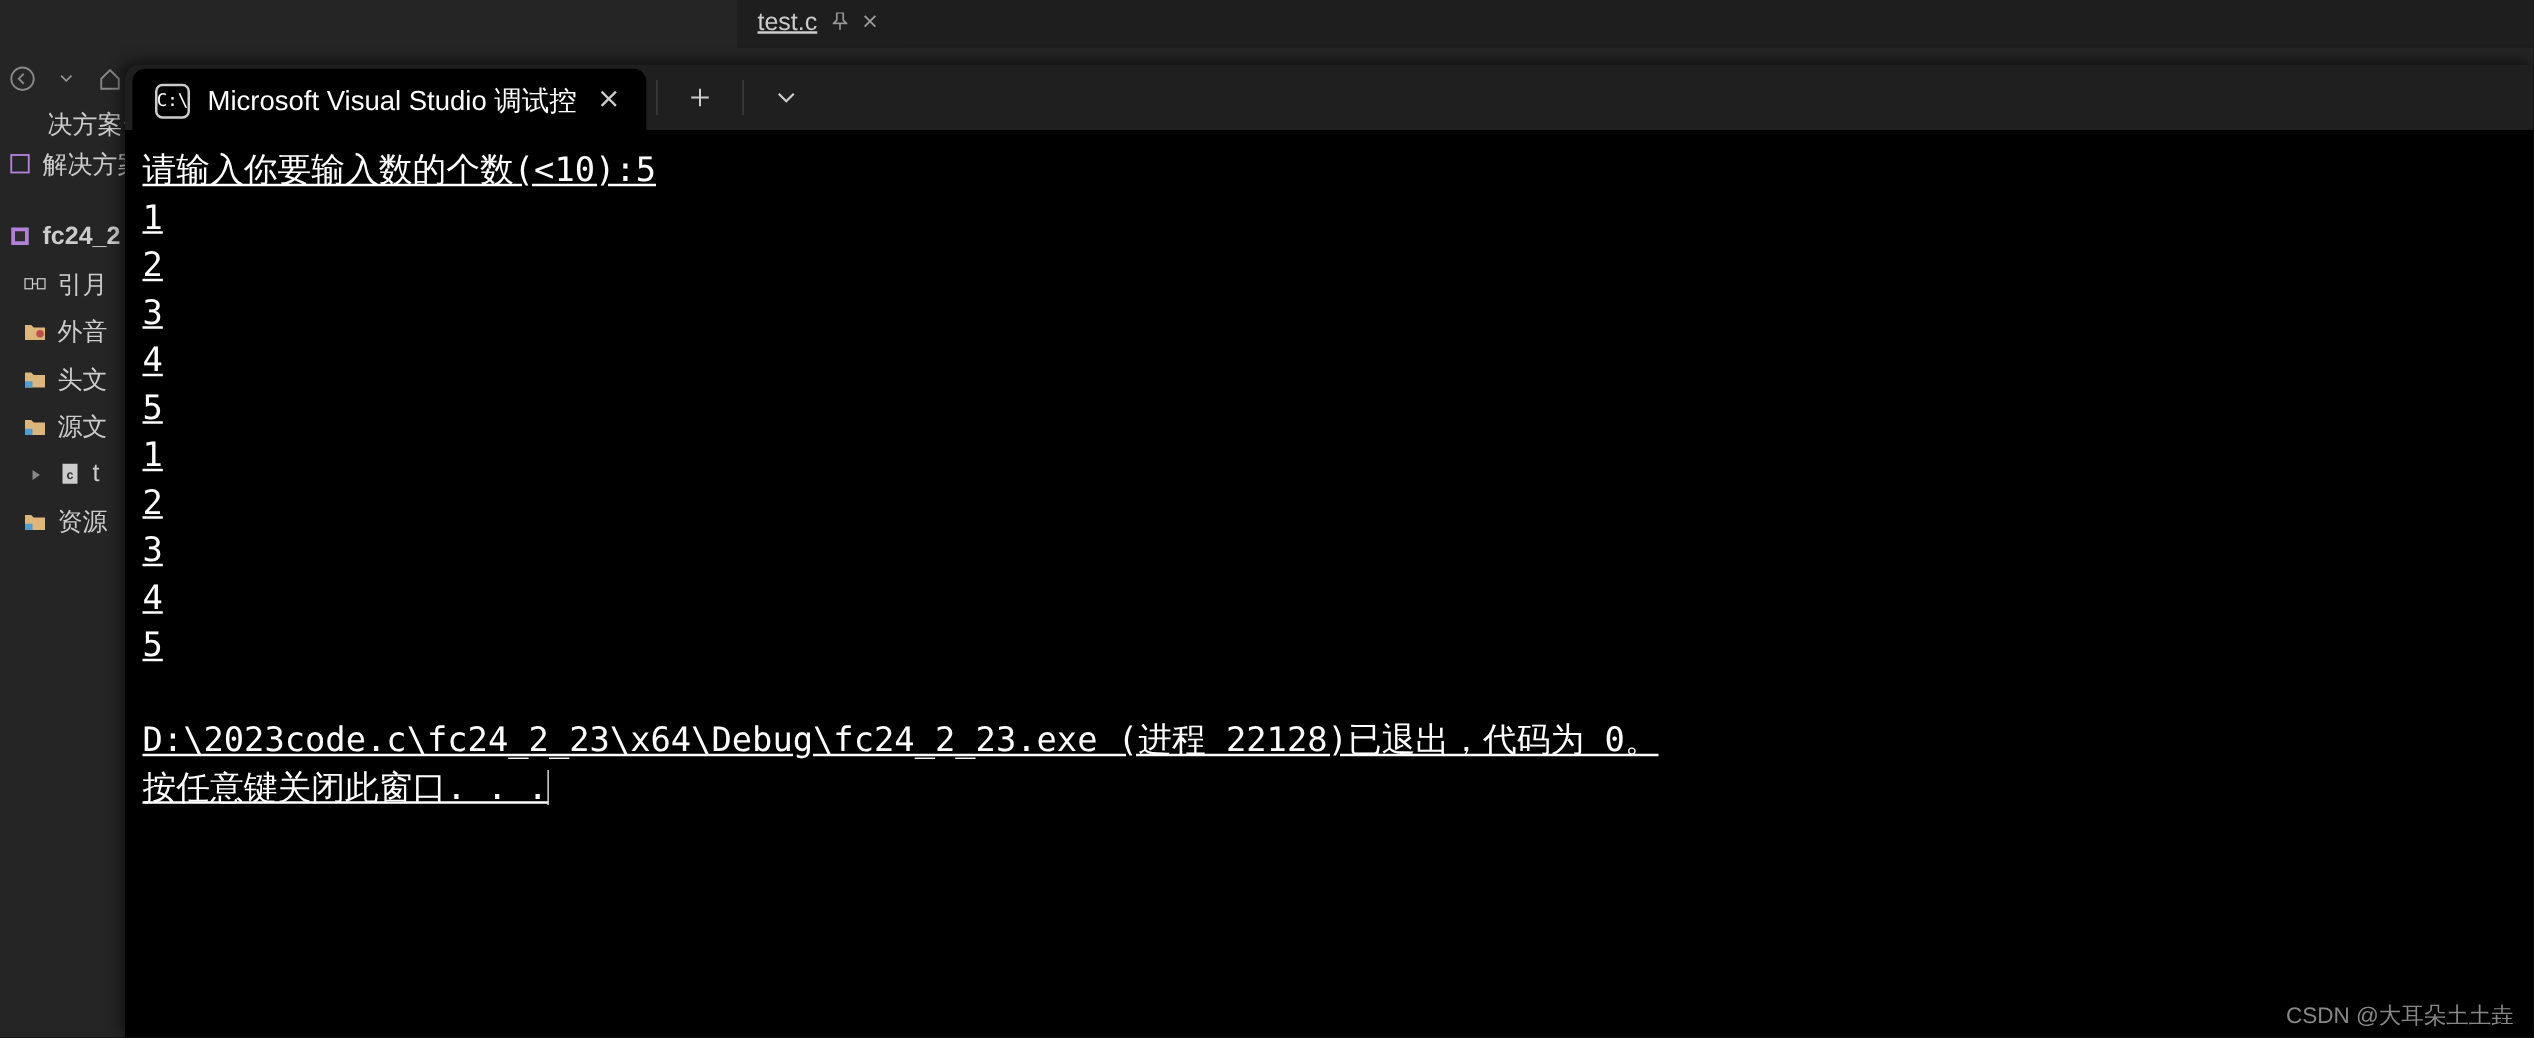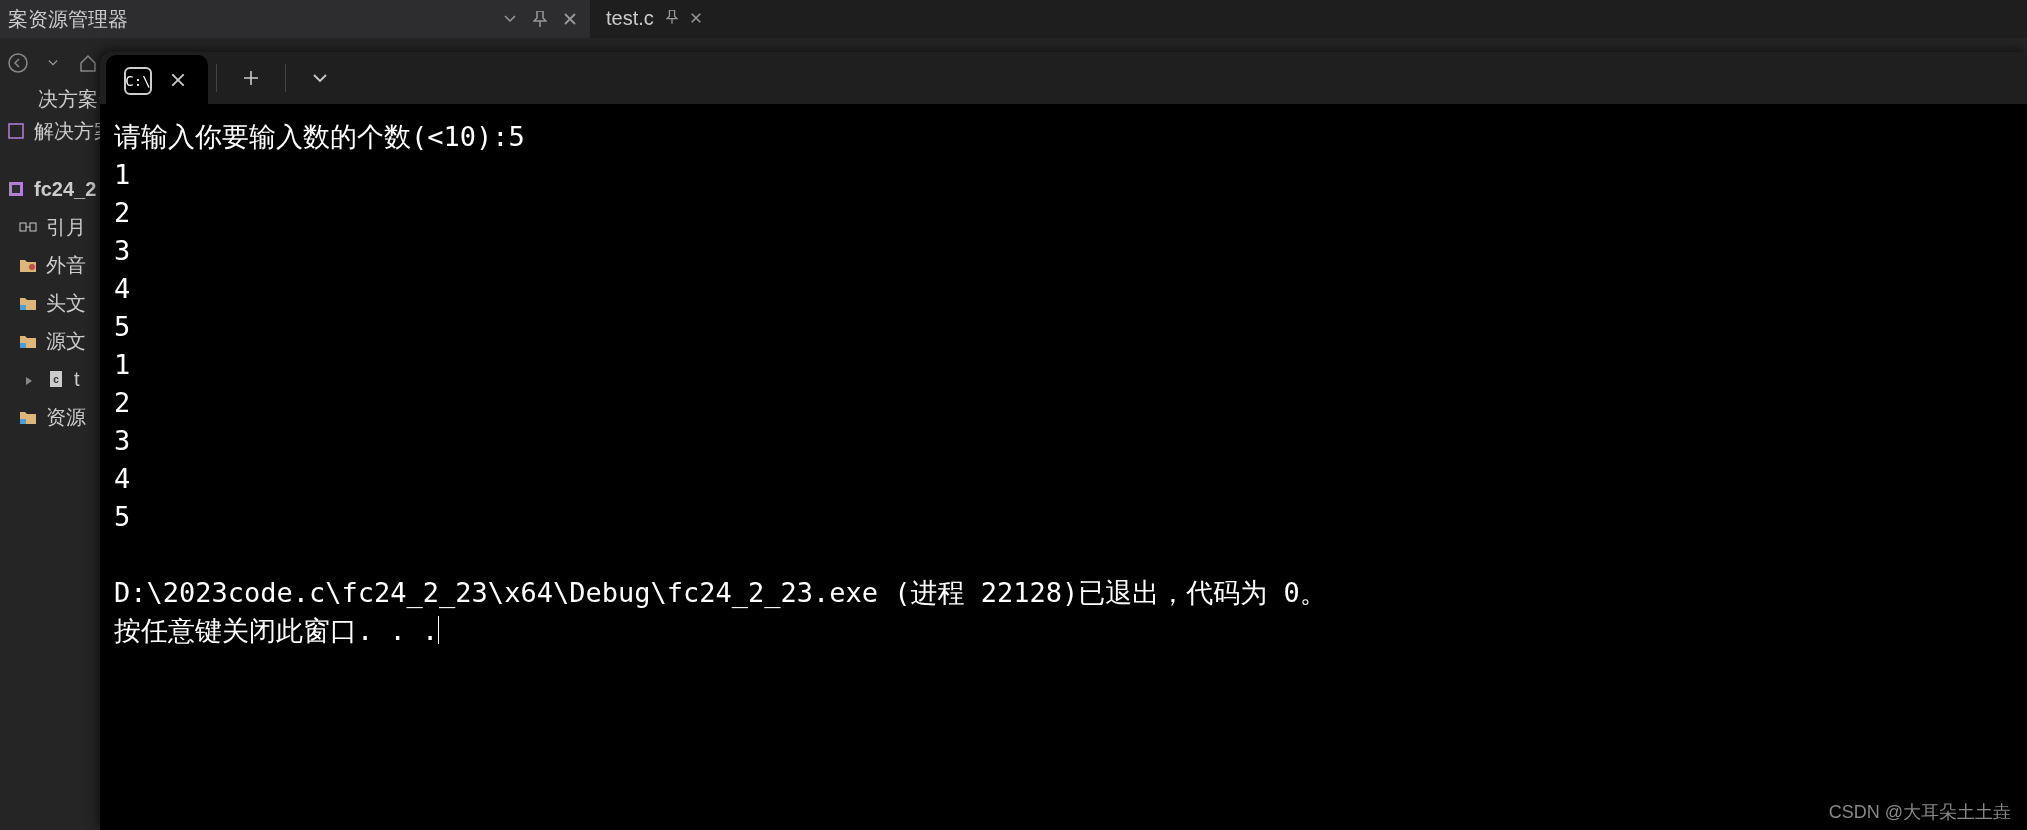--- a/index.html
+++ b/index.html
@@ -71,20 +71,21 @@
     .editor-tab {
       height: 38px;
       display: flex;
       align-items: center;
       padding: 0 16px;
       gap: 12px;
       color: #cccccc;
       background: #1e1e1e;
       font-size: 20px;
       cursor: pointer;
+      text-decoration: underline;
     }
     .editor-tab-pin {
       font-size: 14px;
       color: #999;
     }
     .editor-tab-close {
       font-size: 16px;
       color: #999;
       cursor: pointer;
     }
@@ -227,20 +228,21 @@
       cursor: pointer;
     }
     
     .terminal-content {
       padding: 14px 14px;
       color: #fff;
       font-family: "Consolas", "Microsoft YaHei", monospace;
       font-size: 27px;
       line-height: 38px;
       white-space: pre;
+      text-decoration: underline;
     }
     .terminal-cursor {
       display: inline-block;
       width: 1px;
       height: 28px;
       background: #fff;
       vertical-align: text-bottom;
       margin-bottom: 2px;
     }
     
@@ -250,40 +252,20 @@
       right: 16px;
       color: #888;
       font-size: 18px;
     }
   </style>
 </head>
 <body>
 
 <div class="vs-bg">
 
-  <div class="panel-header">
-    <span class="panel-header-title">案资源管理器</span>
-    <div class="panel-header-icons">
-      <span class="panel-header-icon">
-        <svg width="12" height="8" viewBox="0 0 12 8">
-            <path d="M1 1 L6 6 L11 1" stroke="#999" stroke-width="1.5" fill="none"></path>
-          </svg>
-      </span>
-      <span class="panel-header-icon">
-        <svg width="14" height="16" viewBox="0 0 14 16">
-            <path d="M4 0 L10 0 L10 7 L13 10 L1 10 L4 7 Z M7 10 L7 16" stroke="#999" stroke-width="1.5" fill="none"></path>
-          </svg>
-      </span>
-      <span class="panel-header-icon">
-        <svg width="14" height="14" viewBox="0 0 14 14">
-            <path d="M2 2 L12 12 M12 2 L2 12" stroke="#999" stroke-width="1.8"></path>
-          </svg>
-      </span>
-    </div>
-  </div>
 
   <div class="editor-tabs">
     <div class="editor-tab">
       <span>test.c</span>
       <span class="editor-tab-pin">
         <svg width="12" height="14" viewBox="0 0 14 16">
             <path d="M4 0 L10 0 L10 7 L13 10 L1 10 L4 7 Z M7 10 L7 16" stroke="#999" stroke-width="1.5" fill="none"></path>
           </svg>
       </span>
       <span class="editor-tab-close">
@@ -392,20 +374,21 @@
           </svg>
       </span>
       <span>资源</span>
     </div>
   </div>
 
   <div class="terminal-window">
     <div class="terminal-tabbar">
       <div class="terminal-tab">
         <span class="terminal-tab-icon">C:\</span>
+        <span>Microsoft Visual Studio 调试控</span>
         <span class="terminal-tab-close">
           <svg width="16" height="16" viewBox="0 0 14 14">
               <path d="M2 2 L12 12 M12 2 L2 12" stroke="#ccc" stroke-width="1.6"></path>
             </svg>
         </span>
       </div>
       <div class="terminal-controls">
         <div class="terminal-control-divider"></div>
         <div class="terminal-control-btn">
           <svg width="18" height="18" viewBox="0 0 18 18">

